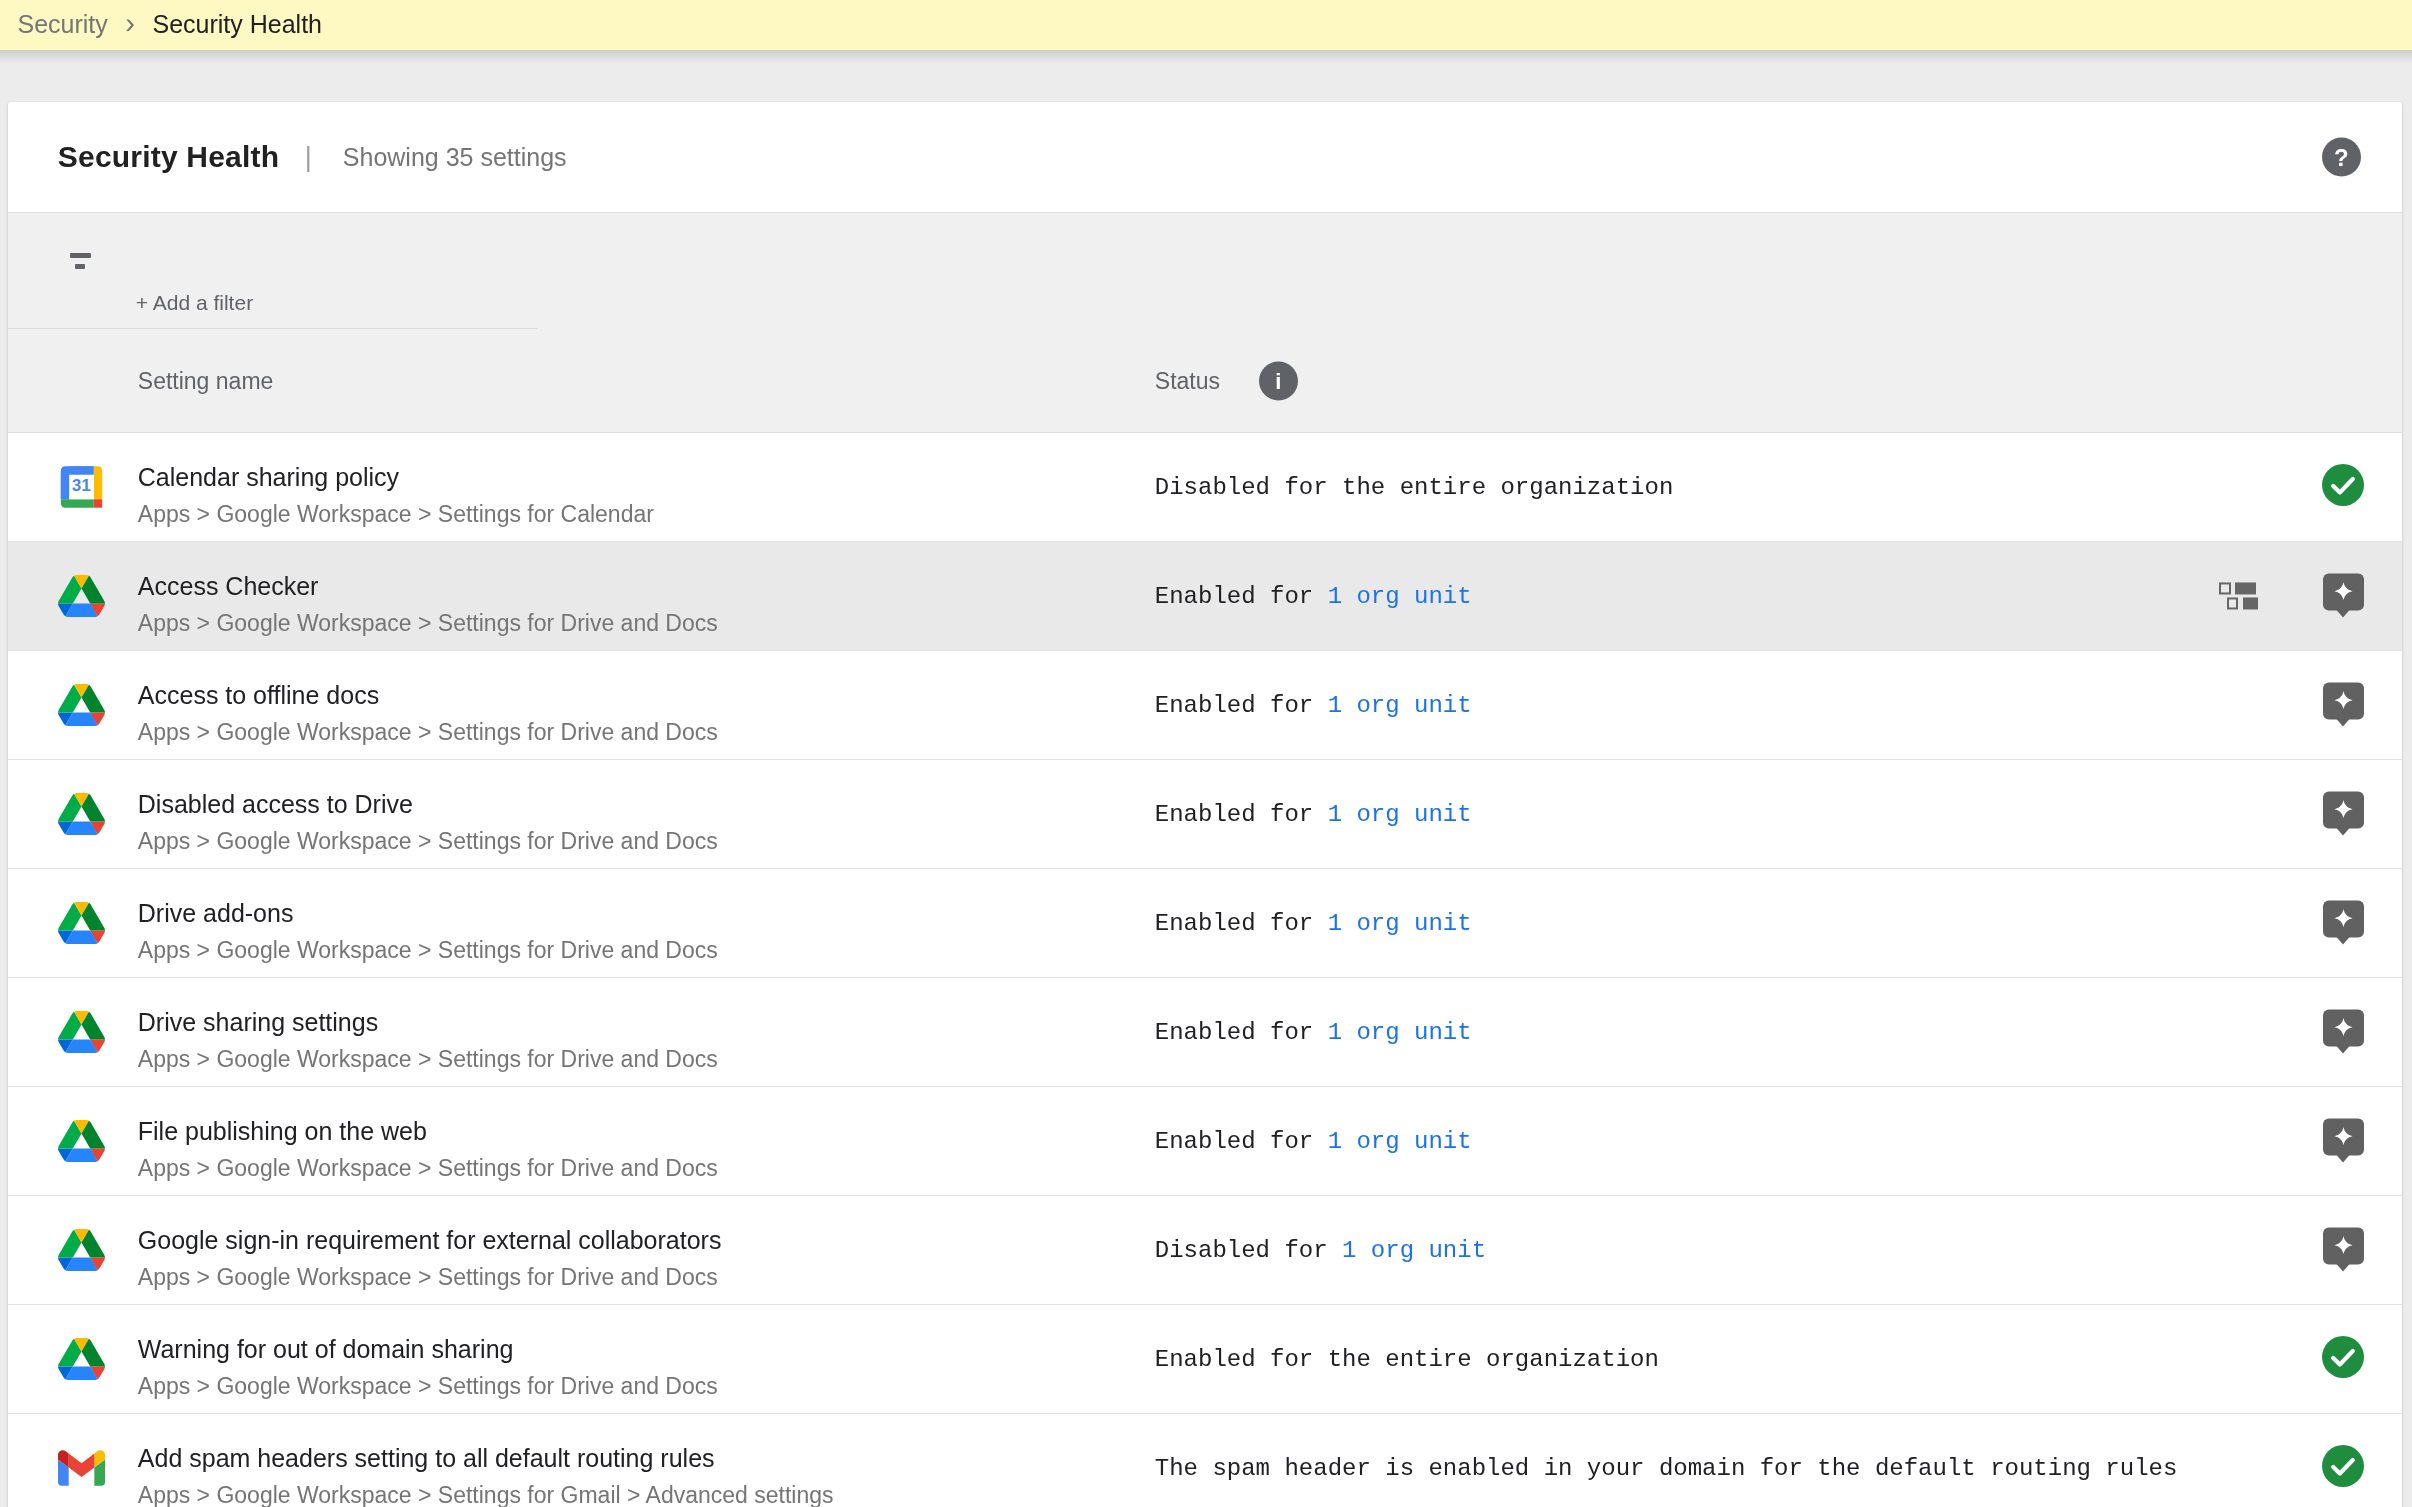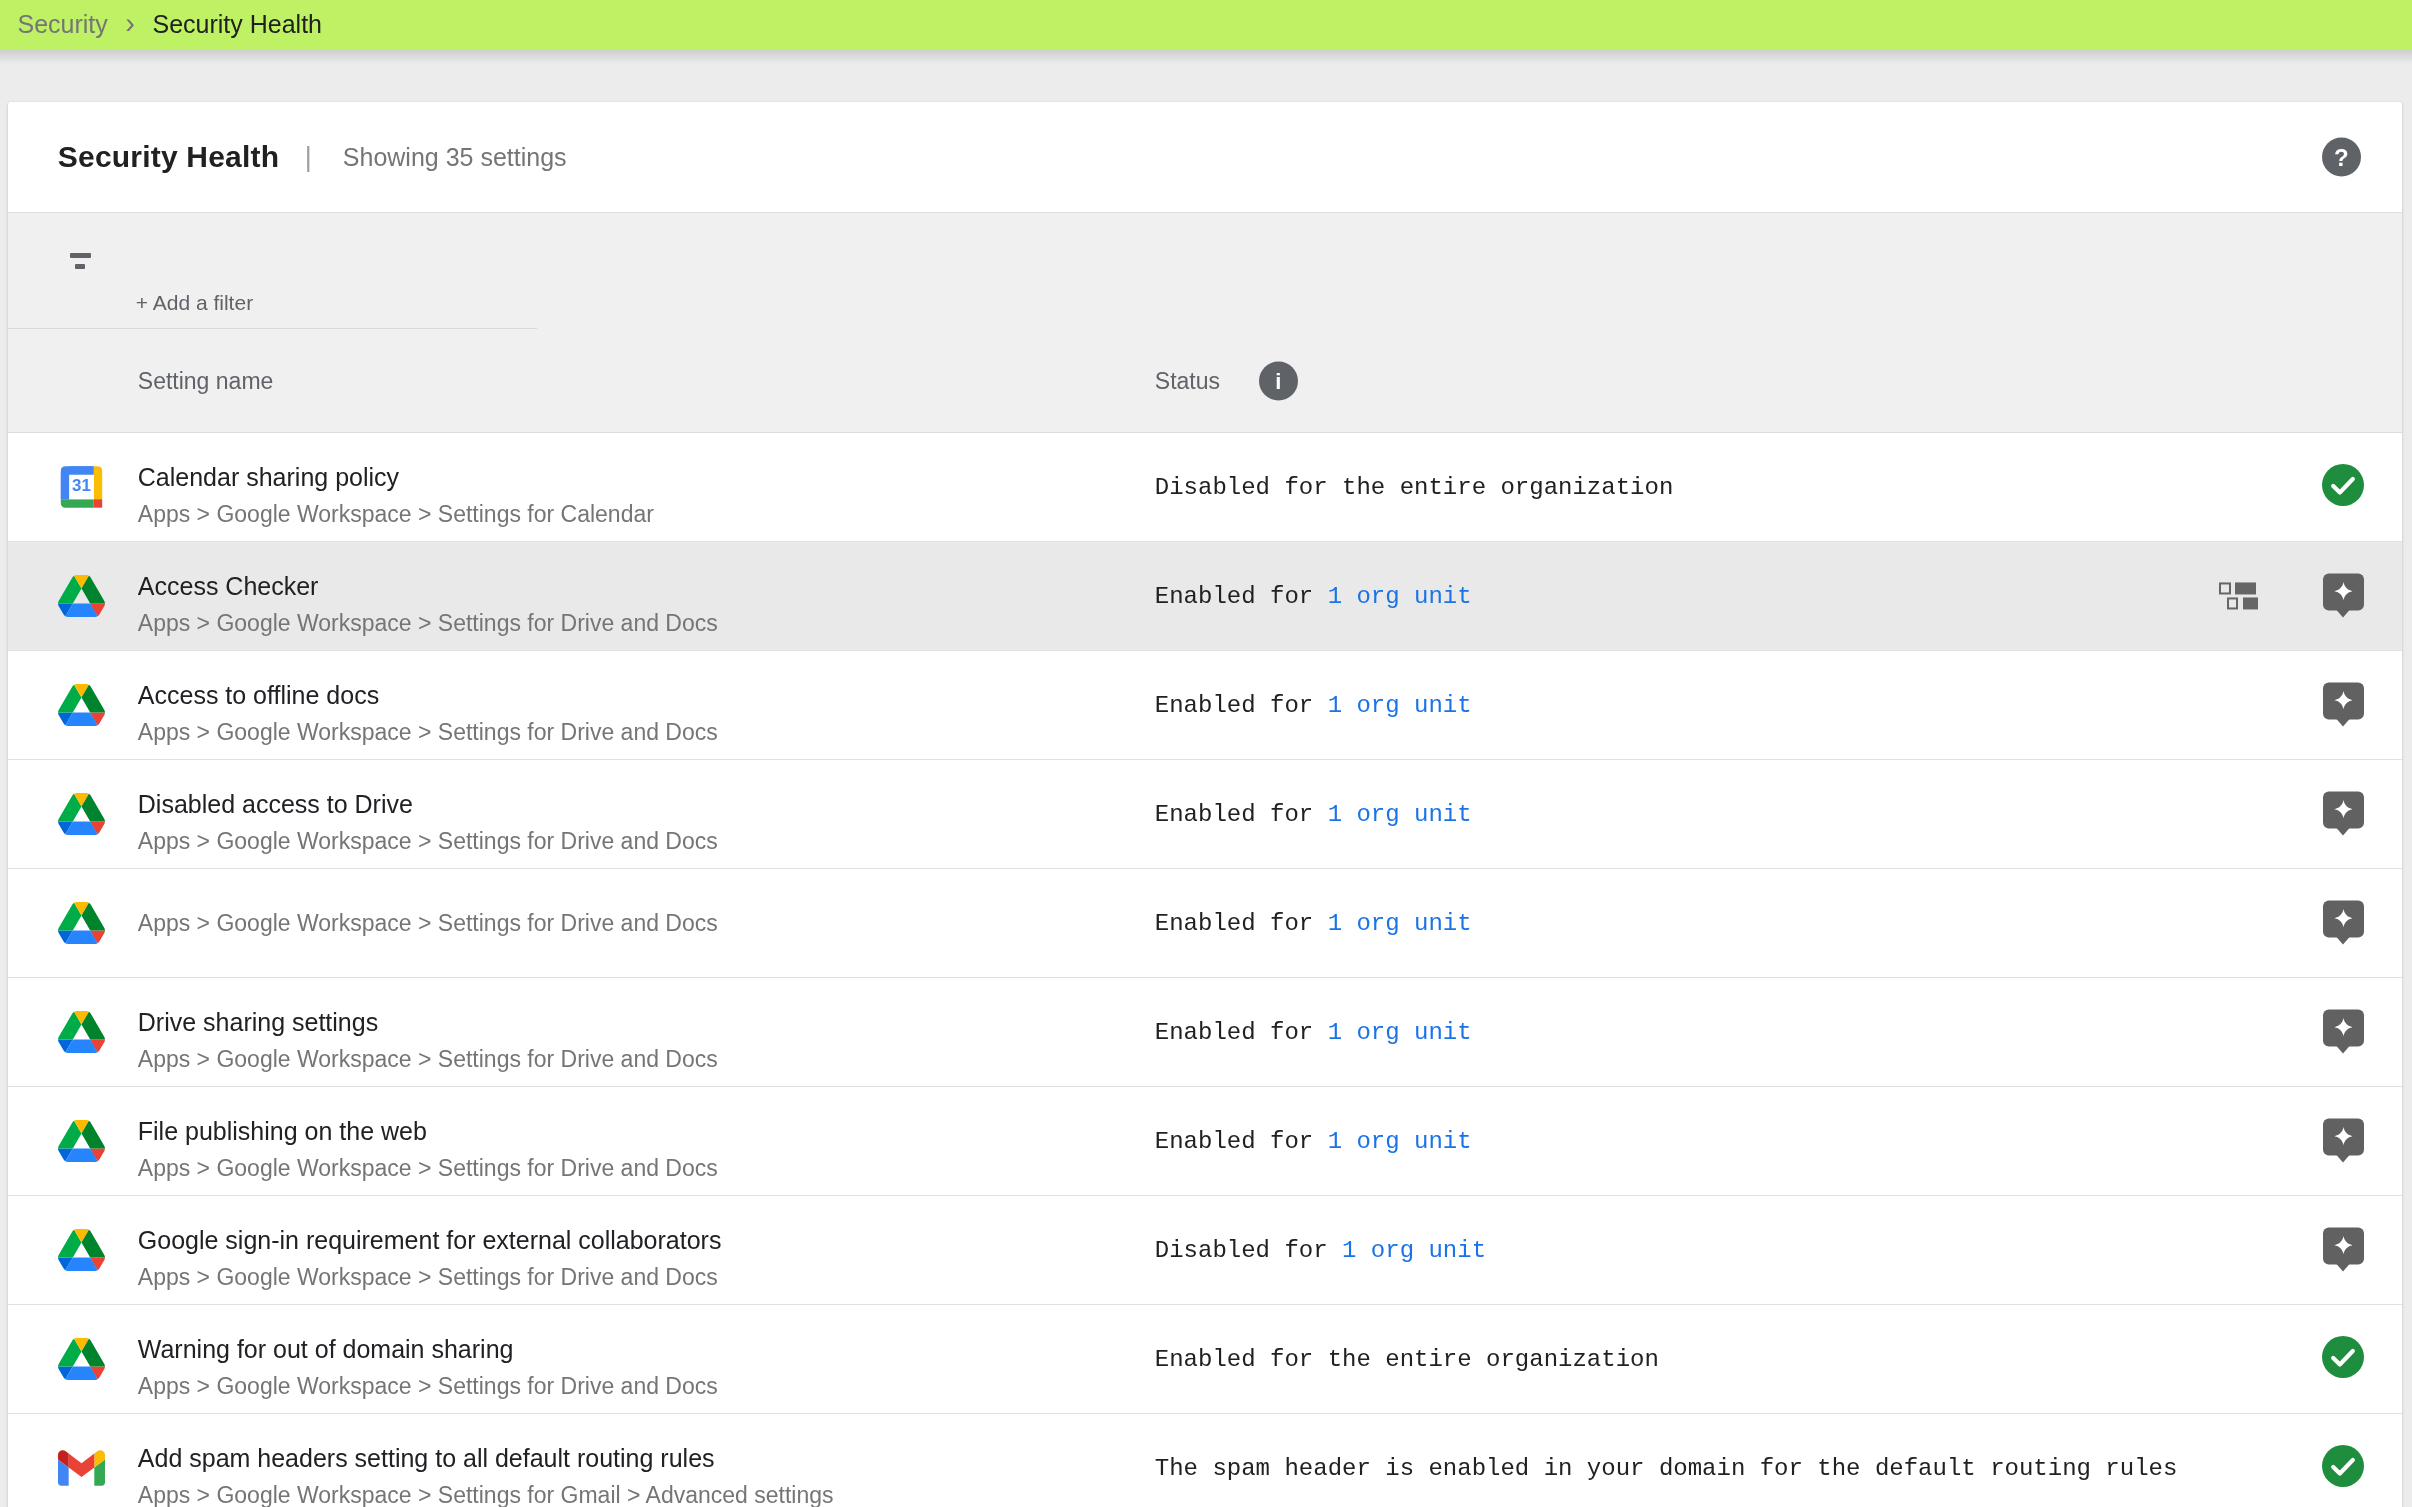--- a/index.html
+++ b/index.html
@@ -5,21 +5,21 @@
   html,body{margin:0;padding:0;}
   body{
     width:2412px;height:1508px;overflow:hidden;position:relative;
     background:#ececec;
     font-family:"Liberation Sans","DejaVu Sans",sans-serif;
     -webkit-font-smoothing:antialiased;
   }
   
   .topbar{
     position:absolute;left:0;top:0;width:100%;height:50px;
-    background:#bef264;display:flex;align-items:center;z-index:5;
+    background:#fef9c3;display:flex;align-items:center;z-index:5;
   }
   .topbar-shadow{
     position:absolute;left:0;top:50px;width:100%;height:13.6px;
     background:linear-gradient(rgba(0,0,0,0.13),rgba(0,0,0,0));z-index:4;
   }
   .breadcrumb{display:flex;align-items:center;padding-left:17.5px;font-size:25px;}
   .crumb-parent{color:#757575;}
   .crumb-sep{color:#757575;font-size:29px;margin:0 17.5px 3.9px 17.5px;}
   .crumb-current{color:#212121;font-weight:500;}
   
@@ -284,20 +284,21 @@
         <path d="M6.6 66.85 10.45 73.5C11.25 74.9 12.4 76 13.75 76.8L27.5 53H0C0 54.5.4 56 1.2 57.4Z" fill="#0066da"></path>
         <path d="M43.65 25 29.9 1.2C28.55 2 27.4 3.1 26.6 4.5L1.2 48.45C.415 49.82 0 51.37 0 52.95H27.5Z" fill="#00ac47"></path>
         <path d="M73.55 76.8C74.9 76 76.05 74.9 76.85 73.5L78.45 70.75 86.1 57.5C86.9 56.1 87.3 54.55 87.3 53H59.8L65.65 64.5Z" fill="#ea4335"></path>
         <path d="M43.65 25 57.4 1.2C56.05.4 54.5 0 52.95 0H34.35C32.8 0 31.25.45 29.9 1.2Z" fill="#ffba00"></path>
         <path d="M59.8 53H27.5L13.75 76.8C15.1 77.6 16.65 78 18.2 78H69.1C70.65 78 72.2 77.55 73.55 76.8Z" fill="#2684fc"></path>
         <path d="M73.4 26.5 60.7 4.5C59.9 3.1 58.75 2 57.4 1.2L43.65 25 59.8 53H87.25C87.25 51.45 86.85 49.9 86.05 48.5Z" fill="#00832d"></path>
       </svg>
 
     </span>
     <span class="cell-text">
+      <div class="row-title">Drive add-ons</div>
       <div class="row-path">Apps &gt; Google Workspace &gt; Settings for Drive and Docs</div>
     </span>
     <span class="cell-status"><span class="status-prefix">Enabled for </span><a class="status-link" href="#">1 org unit</a></span>
 
     <span class="badge-wrap">
       <span class="badge">
         <svg width="25" height="25" viewBox="0 0 24 24">
               <path d="M12 2.5c.85 4.8 3.9 7.85 8.7 8.7-4.8.85-7.85 3.9-8.7 8.7-.85-4.8-3.9-7.85-8.7-8.7 4.8-.85 7.85-3.9 8.7-8.7Z" fill="#ffffff"></path>
             </svg>
       </span>

